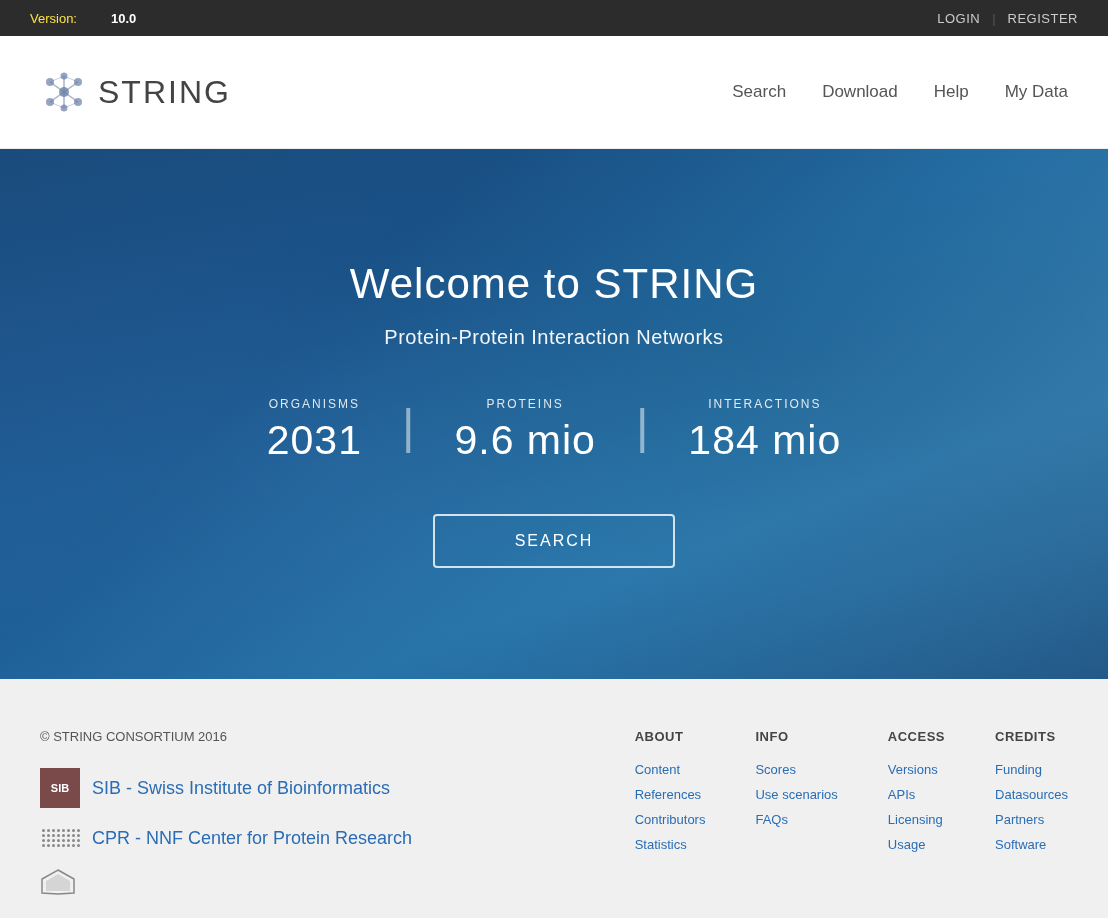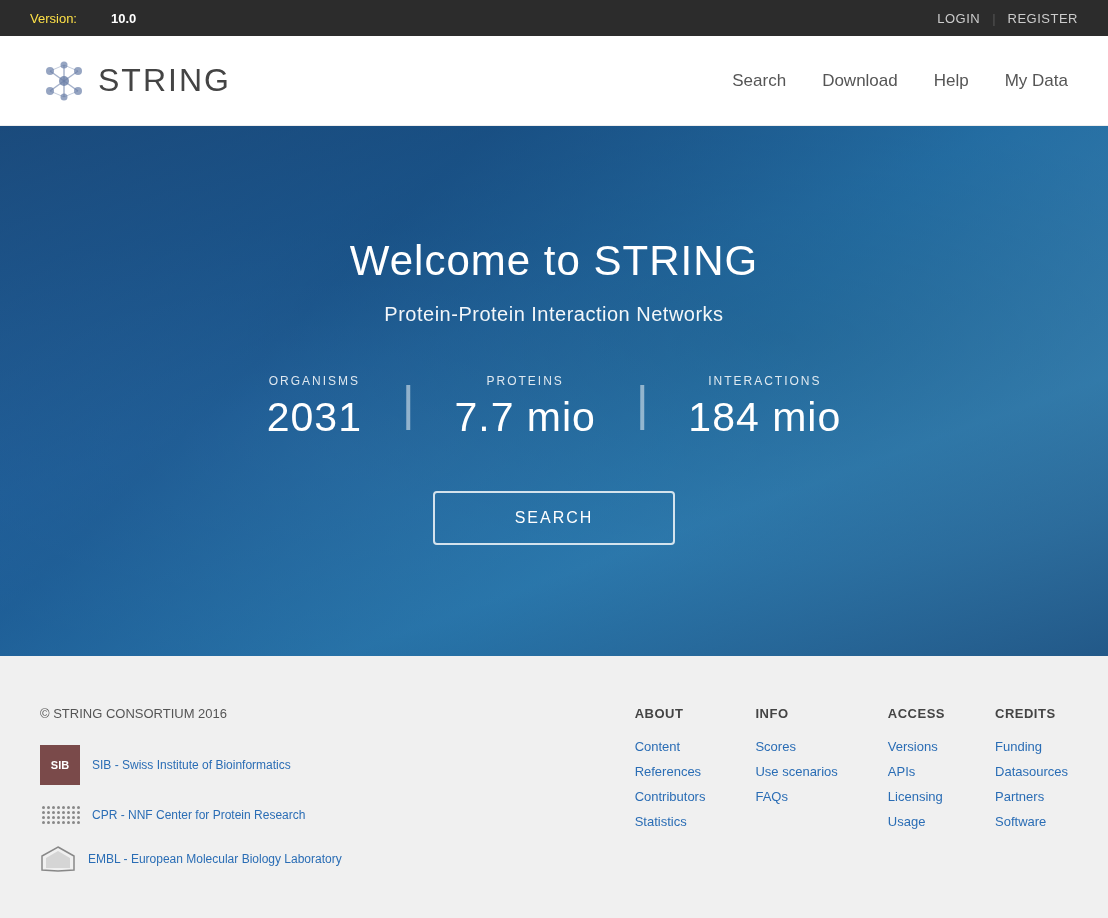--- a/index.html
+++ b/index.html
@@ -24,21 +24,21 @@
       color: #ccc;
       text-decoration: none;
       font-size: 13px;
       letter-spacing: 0.5px;
     }
     .top-bar-divider { color: #555; }
 
     
     .header {
       background: #fff;
-      height: 90px;
+      height: 113px;
       display: flex;
       align-items: center;
       justify-content: space-between;
       padding: 0 40px;
       border-bottom: 1px solid #eee;
     }
     .logo {
       display: flex;
       align-items: center;
       gap: 10px;
@@ -171,21 +171,21 @@
       margin-bottom: 24px;
       font-weight: 500;
     }
     .footer-org {
       display: flex;
       align-items: center;
       gap: 12px;
       margin-bottom: 16px;
     }
     .org-name {
-      font-size: 12px;
+      font-size: 18px;
       color: #2a6db5;
       text-decoration: none;
     }
 
     .footer-cols {
       display: flex;
       gap: 50px;
       flex: 1;
       justify-content: flex-end;
     }
@@ -296,21 +296,21 @@
     <h1 class="hero-title">Welcome to STRING</h1>
     <p class="hero-subtitle">Protein-Protein Interaction Networks</p>
     <div class="hero-stats">
       <div class="stat-block">
         <div class="stat-label">ORGANISMS</div>
         <div class="stat-value">2031</div>
       </div>
       <div class="stat-divider">|</div>
       <div class="stat-block">
         <div class="stat-label">PROTEINS</div>
-        <div class="stat-value">7.7 mio</div>
+        <div class="stat-value">9.6 mio</div>
       </div>
       <div class="stat-divider">|</div>
       <div class="stat-block">
         <div class="stat-label">INTERACTIONS</div>
         <div class="stat-value">184 mio</div>
       </div>
     </div>
     <button class="search-btn">SEARCH</button>
   </div>
 </div>
@@ -362,21 +362,20 @@
       <a class="org-name">CPR - NNF Center for Protein Research</a>
     </div>
 
     <div class="footer-org">
       <div class="embl-hex">
         <svg width="36" height="28" viewBox="0 0 36 28">
           <polygon points="18,2 34,11 34,25 18,26 2,25 2,11" fill="none" stroke="#888" stroke-width="1.5"></polygon>
           <polygon points="18,6 30,13 30,23 18,23 6,23 6,13" fill="#999" opacity="0.3"></polygon>
         </svg>
       </div>
-      <a class="org-name">EMBL - European Molecular Biology Laboratory</a>
     </div>
   </div>
 
   <div class="footer-cols">
     <div class="footer-col">
       <h4>ABOUT</h4>
       <a>Content</a>
       <a>References</a>
       <a>Contributors</a>
       <a>Statistics</a>

